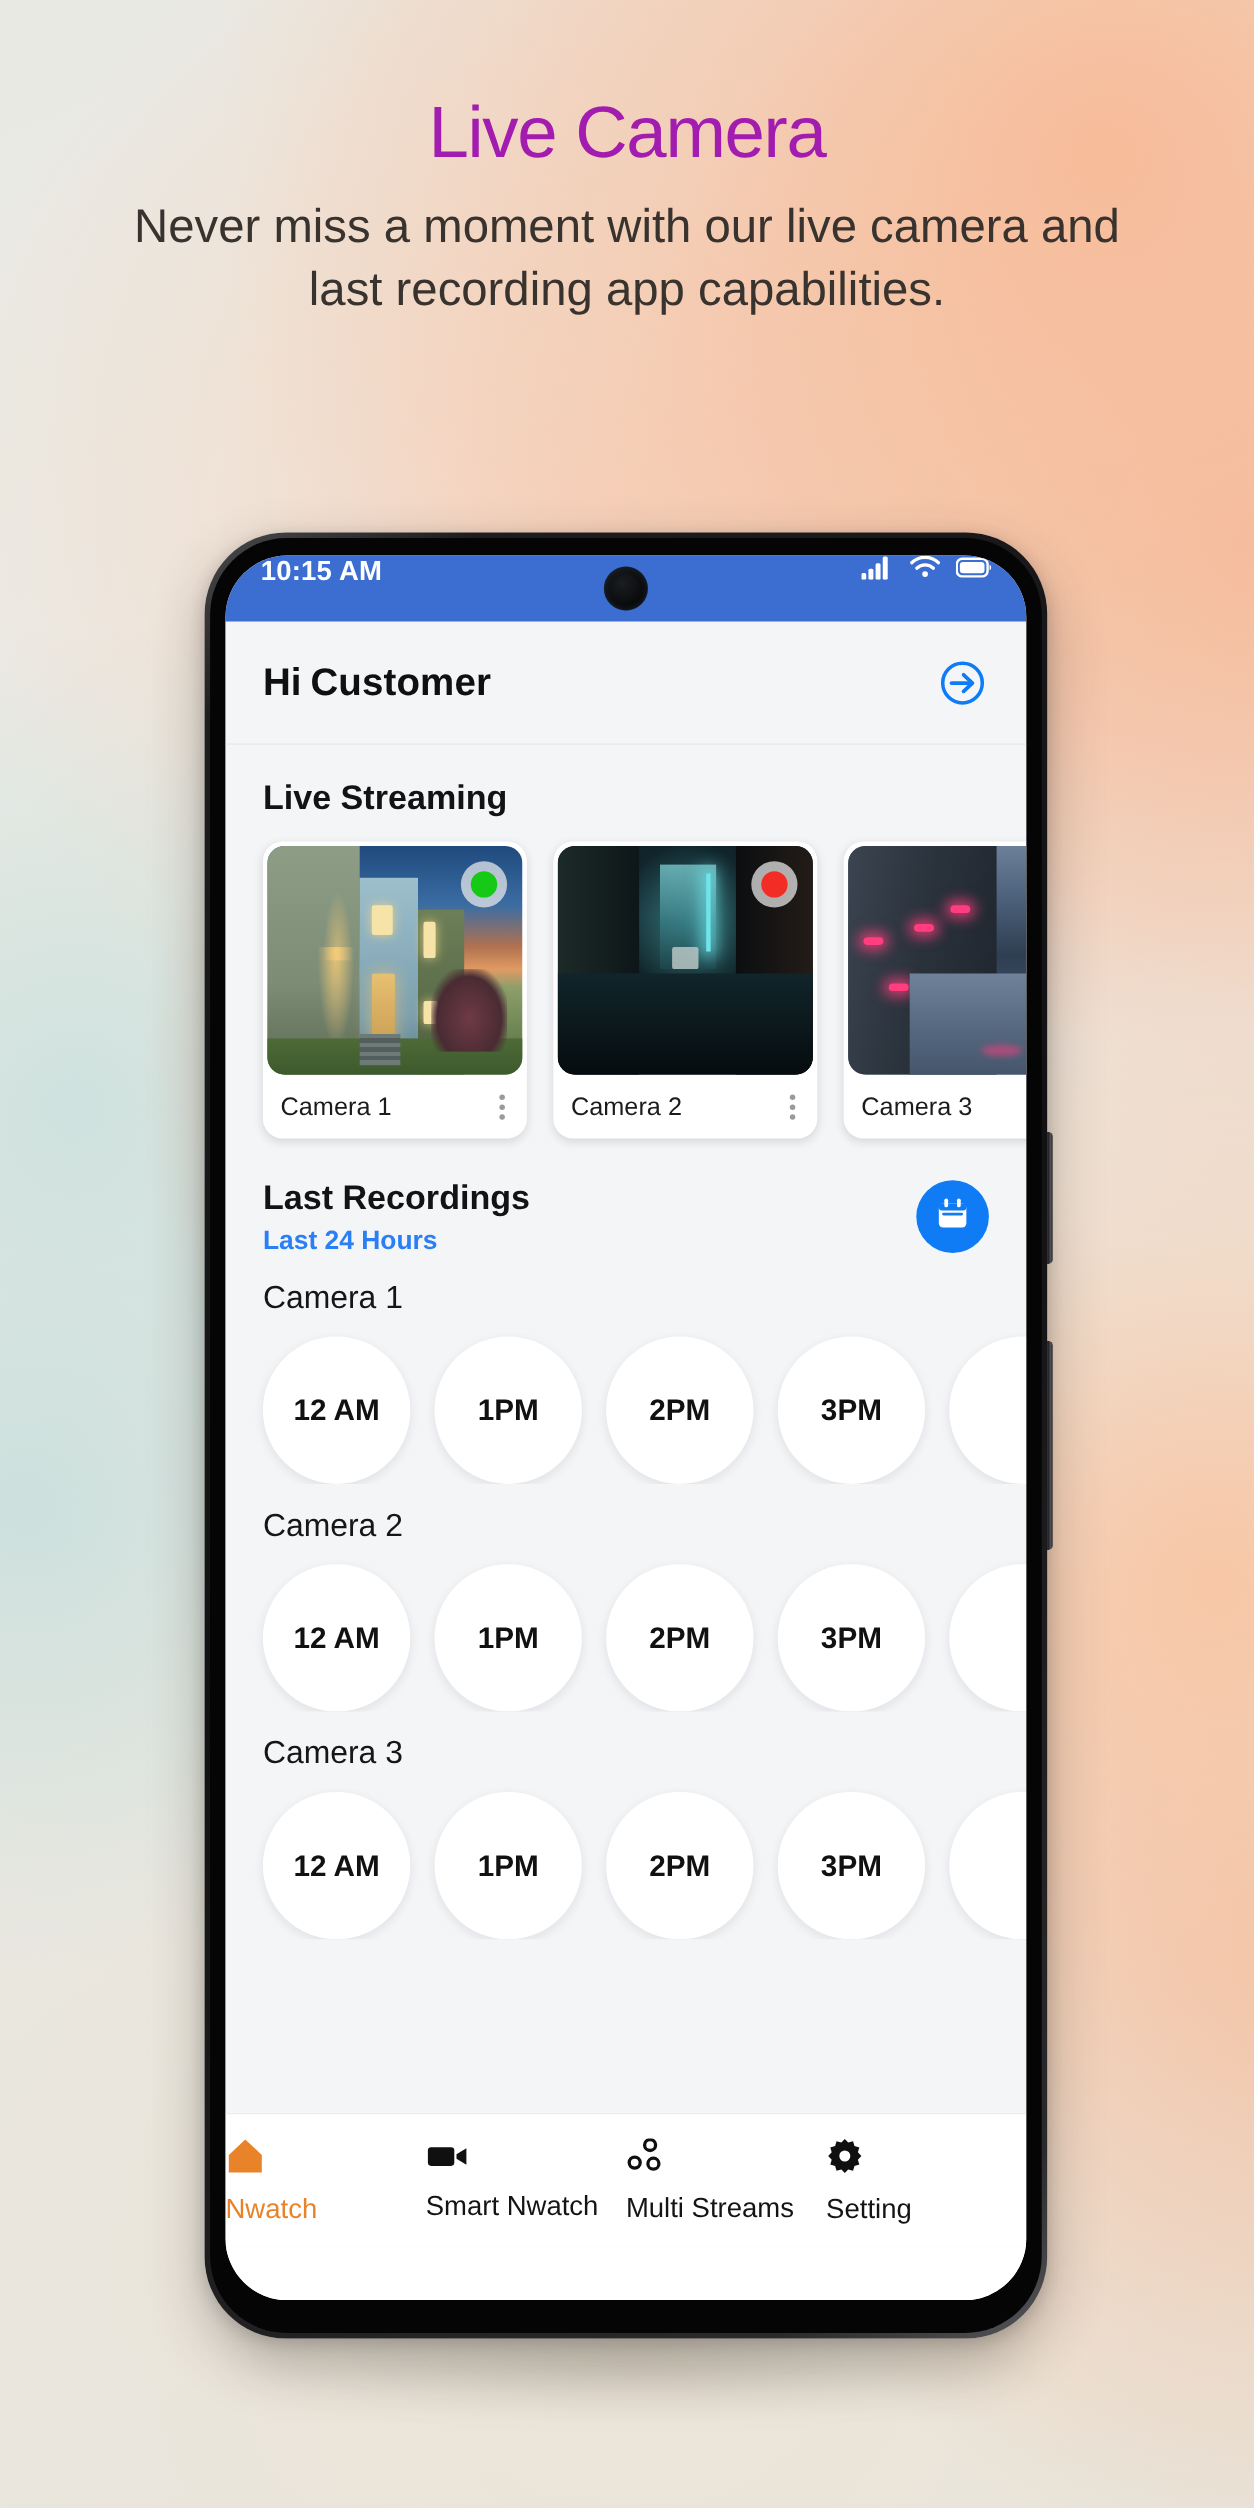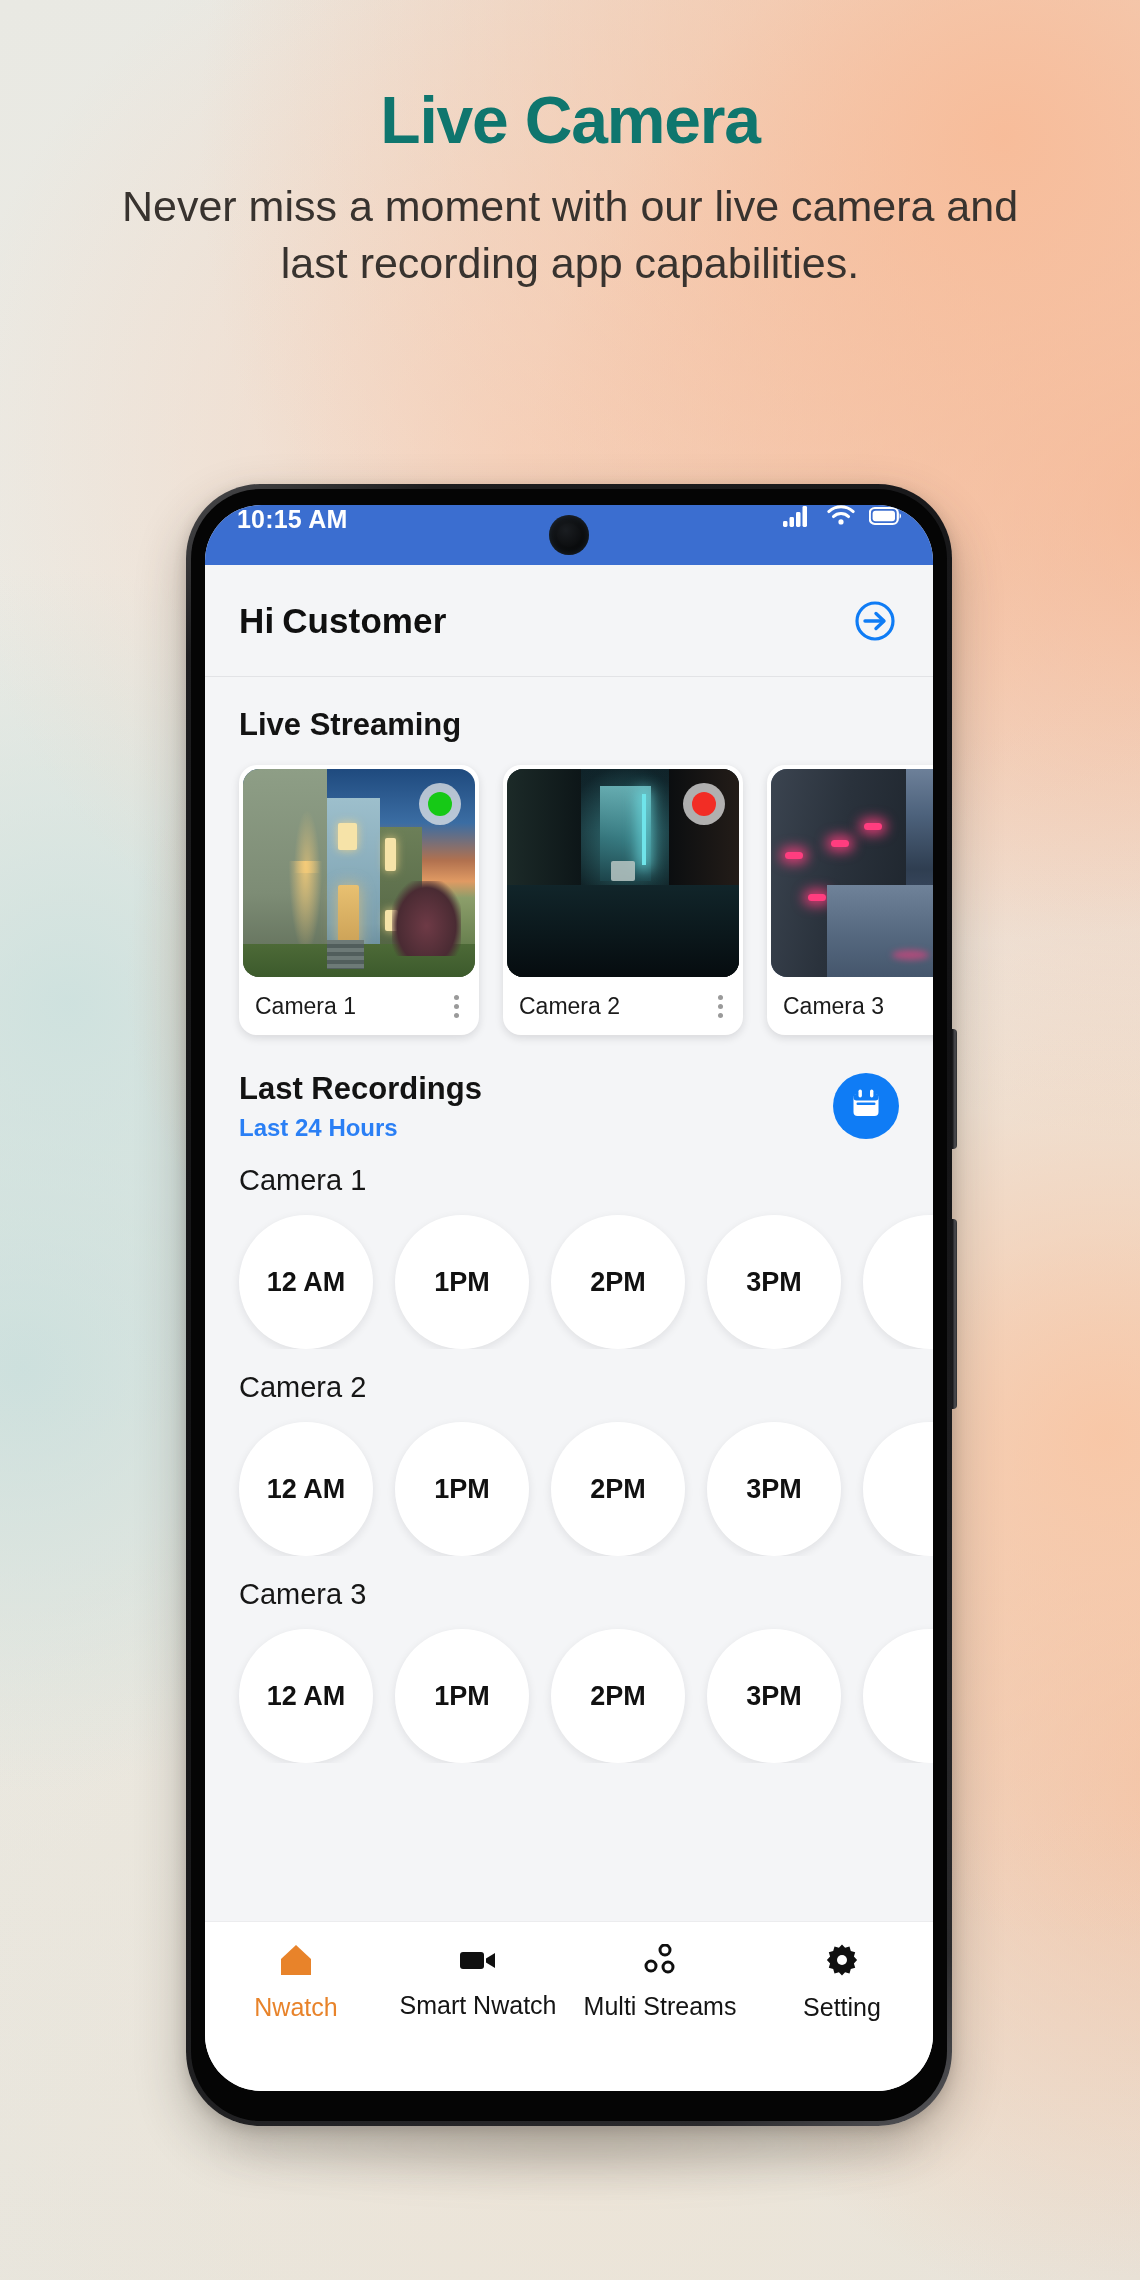--- a/index.html
+++ b/index.html
@@ -38,23 +38,23 @@
   #hero {
     position: absolute;
     top: 86px;
     left: 0;
     width: 1140px;
     text-align: center;
     z-index: 4;
   }
   #hero h1 {
     font-size: 66px;
-    font-weight: 700;
+    font-weight: 400;
     letter-spacing: -1.2px;
-    color: #0f766e;
+    color: #a21caf;
     line-height: 1.06;
   }
   #hero p {
     margin: 22px auto 0;
     width: 900px;
     font-size: 43px;
     line-height: 1.33;
     color: #38332f;
     font-weight: 400;
   }
@@ -364,21 +364,21 @@
   #bottom-nav {
     flex: 0 0 auto;
     height: 122px;
     background: #ffffff;
     border-top: 1.5px solid #ececee;
     display: flex;
     align-items: center;
   }
   .nav-item {
     flex: 1 1 0;
-    display: flex; flex-direction: column; align-items: center; gap: 12px;
+    display: flex; flex-direction: column; gap: 12px;
     cursor: pointer;
   }
   .nav-label { font-size: 25px; color: #141414; }
   .nav-item.active .nav-label { color: #e8832a; }
   #nav-gesture {
     flex: 0 0 auto; height: 48px; background: #ffffff;
   }
 
 </style>
 </head>

